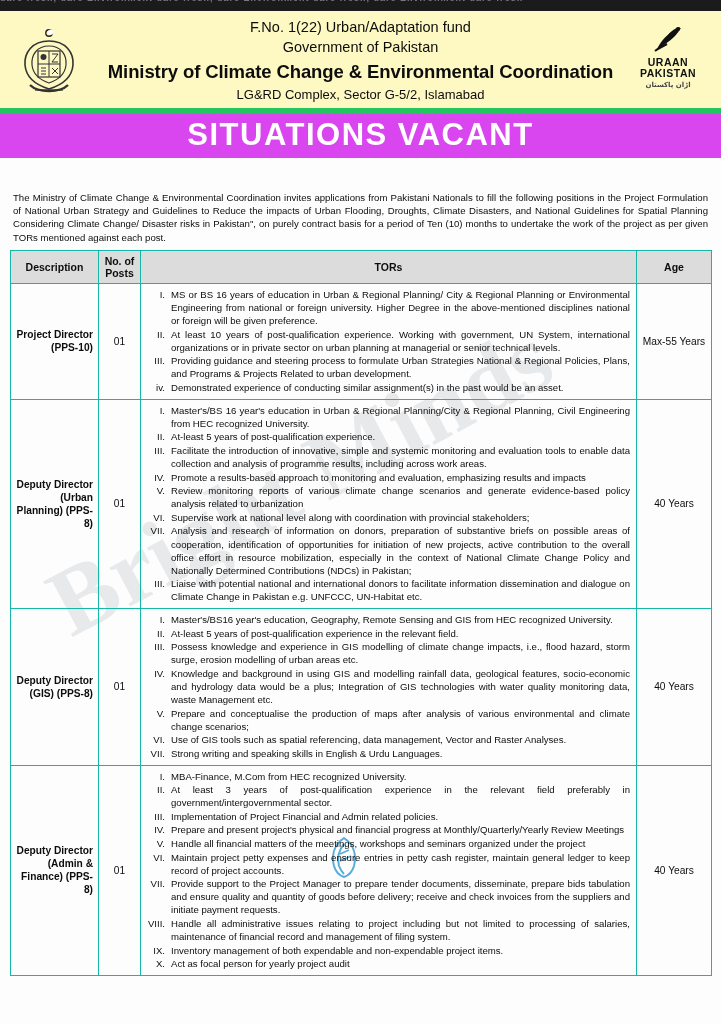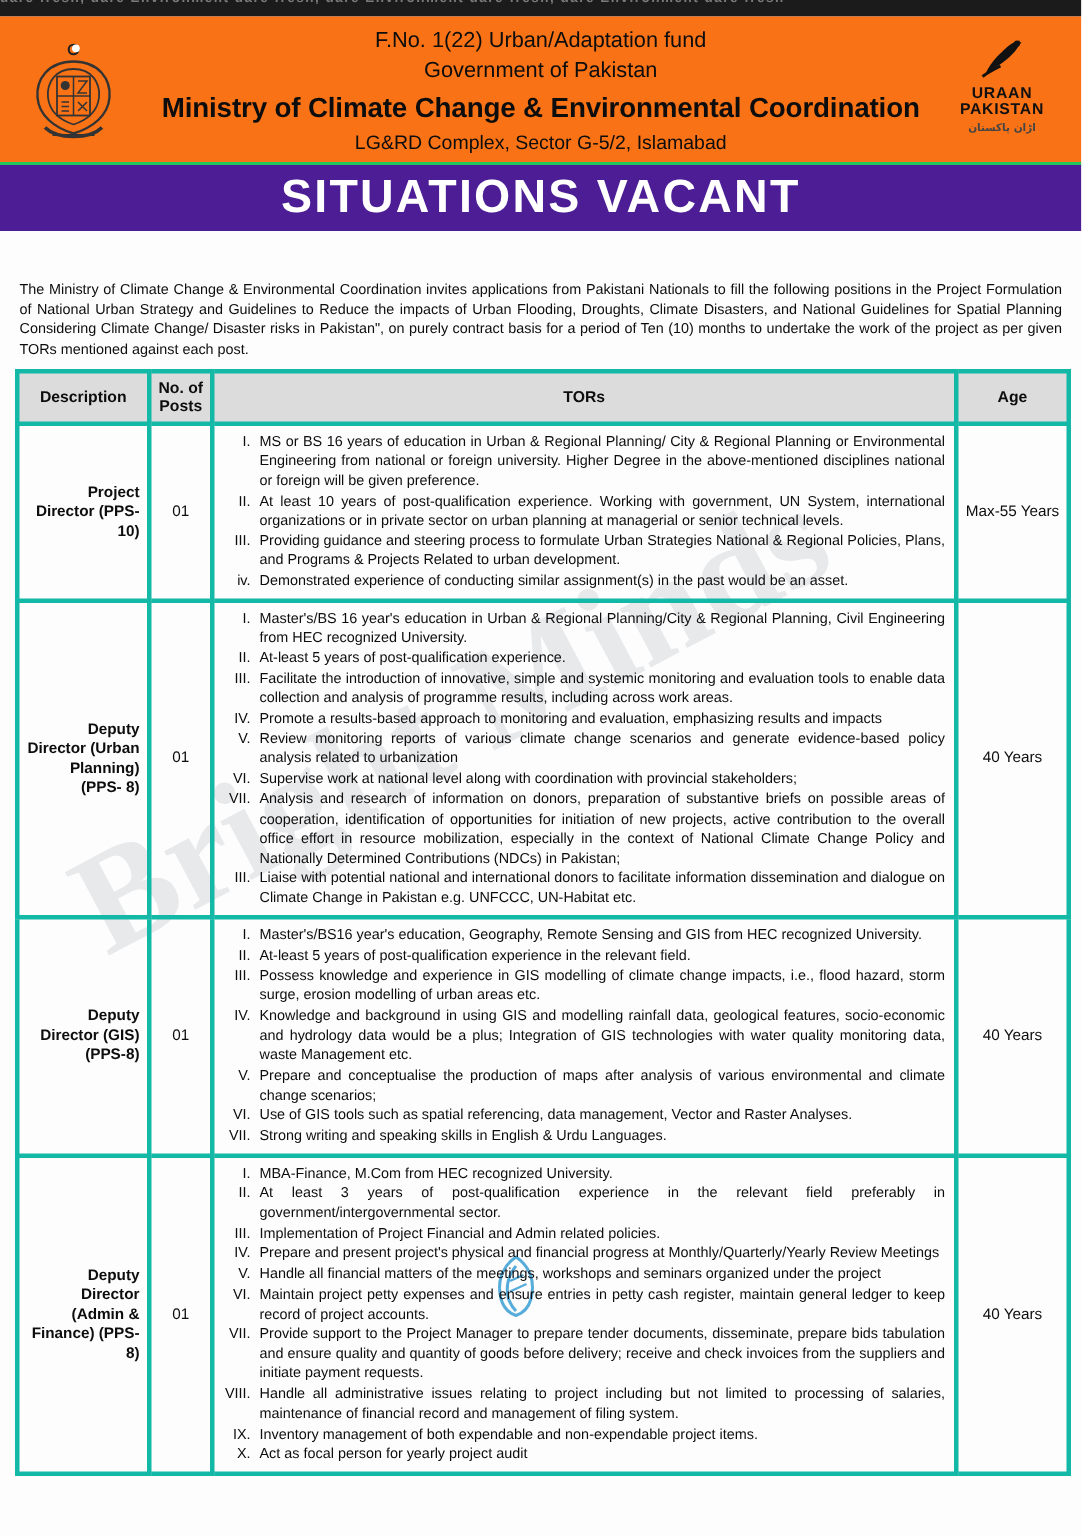--- a/index.html
+++ b/index.html
@@ -63,23 +63,23 @@
     height: 42px;
     z-index: 4;
     pointer-events: none;
     opacity: .85;
   }
 
   
   .header {
     position: relative;
     padding: 6px 0 4px 0;
-    background: #f97316;
+    background: #fef9c3;
     z-index: 6;
-    border-bottom: 2px solid #22c55e;
+    border-bottom: 6px solid #22c55e;
   }
   .emblem {
     position: absolute;
     left: 16px;
     top: 16px;
     width: 66px;
     height: 72px;
   }
   .uraan {
     position: absolute;
@@ -107,21 +107,21 @@
   .h-line2 { font-size: 14.5px; line-height: 20px; }
   .h-line3 { font-size: 14.5px; line-height: 20px; }
   .h-ministry {
     font-size: 18.5px; font-weight: bold; line-height: 25px;
     margin-top: 2px; letter-spacing: -0.1px;
   }
   .h-address { font-size: 13px; line-height: 19px; margin-top: 1px; }
 
   
   .banner {
-    background: #4c1d95;
+    background: #d946ef;
     color: #ffffff;
     text-align: center;
     font-size: 31px;
     font-weight: bold;
     letter-spacing: 1.5px;
     padding: 3px 0 5px 0;
     position: relative;
     z-index: 6;
   }
 
@@ -138,21 +138,21 @@
 
   
   .tbl-wrap { padding: 0 10px; position: relative; z-index: 6; }
   table.jobs {
     width: 701px;
     border-collapse: collapse;
     table-layout: fixed;
     background: transparent;
   }
   table.jobs th, table.jobs td {
-    border: 3px solid #14b8a6;
+    border: 1px solid #14b8a6;
     vertical-align: middle;
   }
   table.jobs thead th {
     background: #dcdcdc;
     font-size: 10.5px;
     font-weight: bold;
     text-align: center;
     padding: 4px 2px;
     line-height: 12px;
   }

